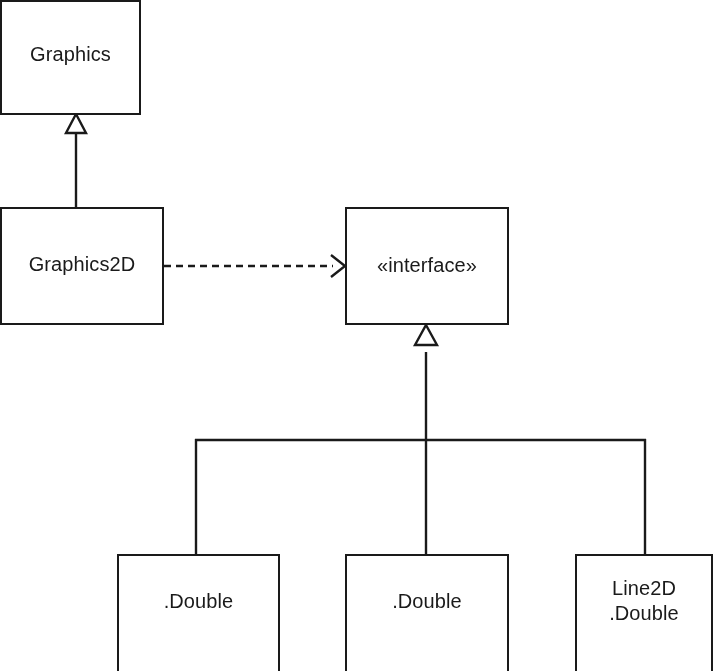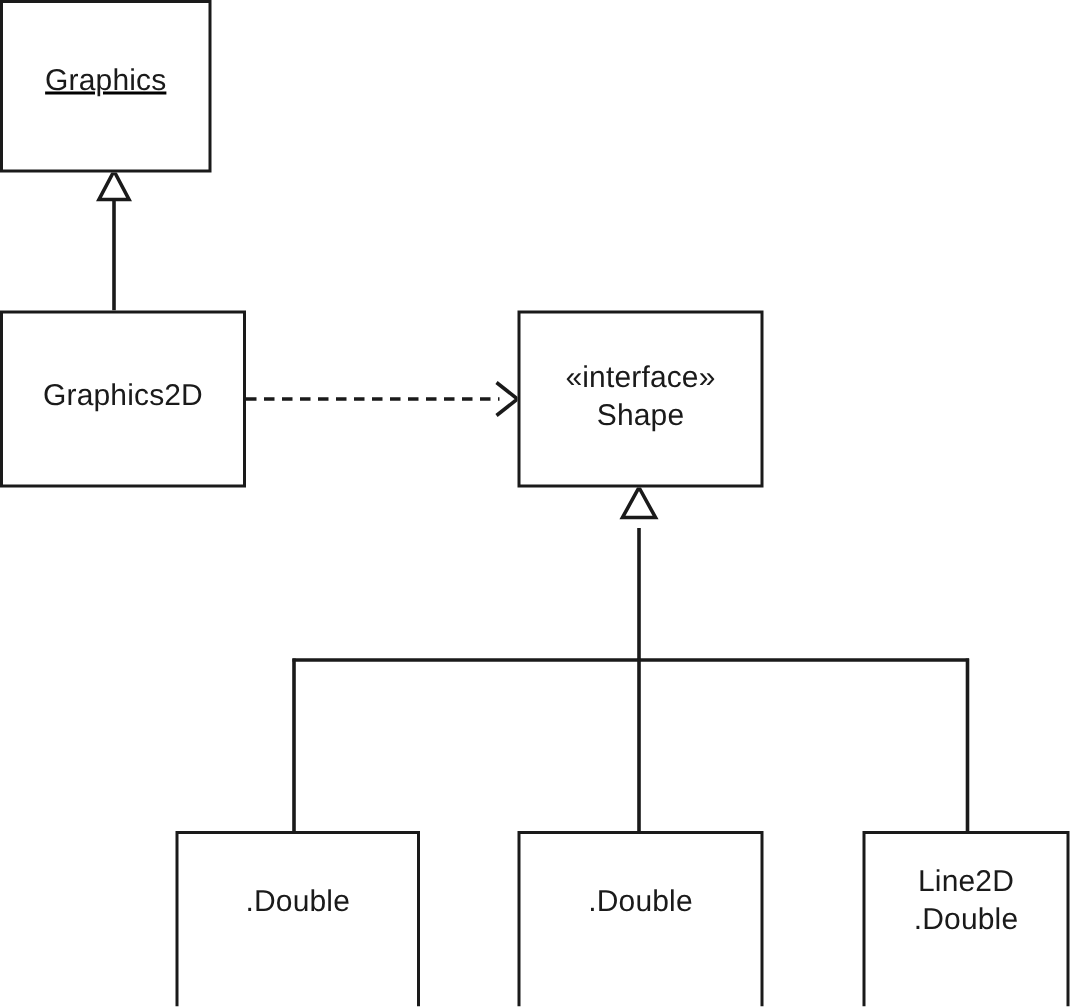--- a/index.html
+++ b/index.html
@@ -51,21 +51,21 @@
   }
   
   #box-graphics      { left: 0px;   top: 0px;   width: 141px; height: 115px; }
   #box-graphics2d    { left: 0px;   top: 207px; width: 164px; height: 118px; }
   #box-shape         { left: 345px; top: 207px; width: 164px; height: 118px; }
   #box-rectangle2d   { left: 117px; top: 554px; width: 163px; height: 122px; }
   #box-ellipse2d     { left: 345px; top: 554px; width: 164px; height: 122px; }
   #box-line2d        { left: 575px; top: 554px; width: 138px; height: 122px; }
 
   
-  #box-graphics .label-block    { transform: translateY(-3px); text-decoration: underline; }
+  #box-graphics .label-block    { transform: translateY(-3px); }
   #box-graphics2d .label-block  { transform: translateY(-2px); }
   #box-shape .label-block       { transform: translateY(-1px); }
   #box-rectangle2d .label-block,
   #box-ellipse2d .label-block,
   #box-line2d .label-block      { transform: translateY(-14px); }
 </style>
 </head>
 <body>
 
 <div id="diagram-canvas">
@@ -106,21 +106,20 @@
 
   <div class="uml-box" id="box-graphics2d">
     <div class="label-block">
       <span class="line">Graphics2D</span>
     </div>
   </div>
 
   <div class="uml-box" id="box-shape">
     <div class="label-block">
       <span class="line stereotype">«interface»</span>
-      <span class="line">Shape</span>
     </div>
   </div>
 
   <div class="uml-box" id="box-rectangle2d">
     <div class="label-block">
       <span class="line">.Double</span>
     </div>
   </div>
 
   <div class="uml-box" id="box-ellipse2d">

